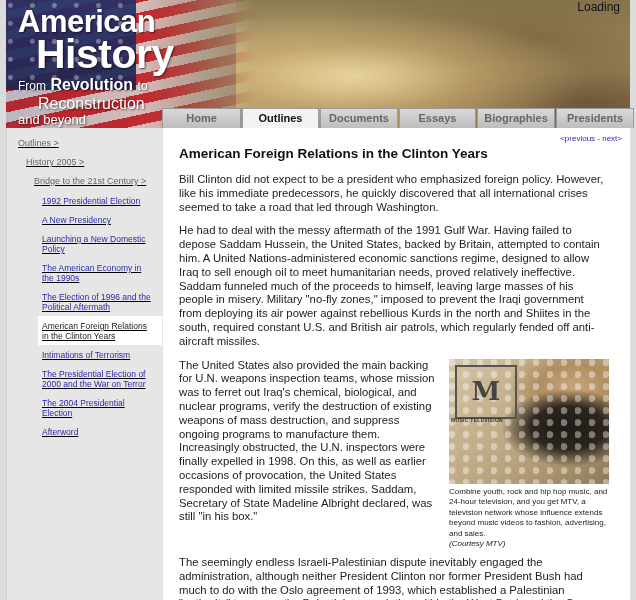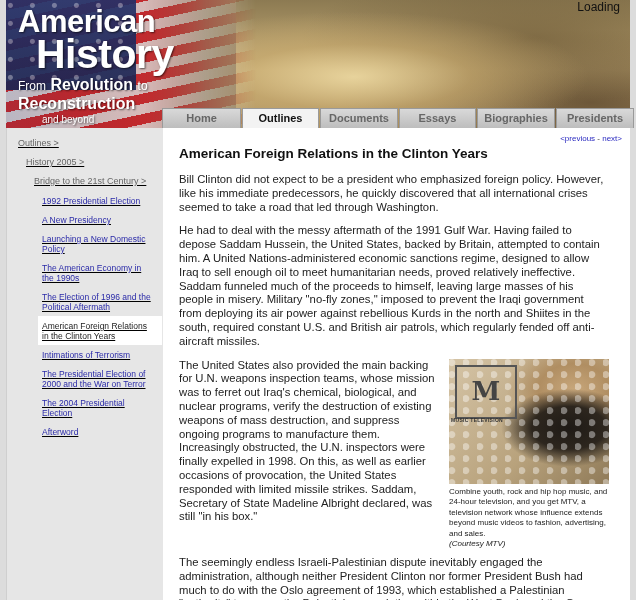--- a/index.html
+++ b/index.html
@@ -42,22 +42,22 @@
       radial-gradient(ellipse at 30% 60%, rgba(235,215,160,0.9) 0%, rgba(200,170,110,0.6) 30%, transparent 60%),
       radial-gradient(ellipse at 75% 30%, rgba(110,90,55,0.7) 0%, transparent 55%),
       radial-gradient(ellipse at 90% 80%, rgba(90,70,45,0.8) 0%, transparent 50%),
       linear-gradient(180deg,#8c7a52 0%,#c9b07a 55%,#a78b5c 100%);
   }
   .title-block { position:absolute; left:12px; top:6px; color:#fff; text-shadow:1px 1px 2px rgba(0,0,0,0.6); }
   .t-american { font-size:31px; font-weight:bold; line-height:32px; letter-spacing:-0.5px; }
   .t-history { font-size:41px; font-weight:bold; line-height:32px; padding-left:18px; letter-spacing:-0.5px; }
   .t-sub1 { margin-top:6px; font-size:16px; font-weight:bold; line-height:18px; }
   .t-sub1 .small { font-size:12px; font-weight:normal; }
-  .t-sub2 { font-size:16px; font-weight:bold; line-height:18px; }
-  .t-sub3 { font-size:10px; line-height:13px;margin-left:24px; }
+  .t-sub2 { font-size:16px; font-weight:normal; line-height:18px;margin-left:20px; }
+  .t-sub3 { font-size:13px; line-height:13px; }
   .loading { position:absolute; right:10px; top:0px; font-size:12px; color:#111;margin-left:41px; }
   
   .tabs { position:absolute; left:162px; top:108px; width:468px; height:20px; display:flex; }
   .tab {
     flex:0 0 auto; height:19px; margin-right:1px;
     background:linear-gradient(180deg,#d9d9d9,#bdbdbd);
     border:1px solid #9a9a9a; border-bottom:none;
     color:#666; font-size:11px; font-weight:bold; text-align:center; line-height:19px;
     cursor:pointer;
   }

